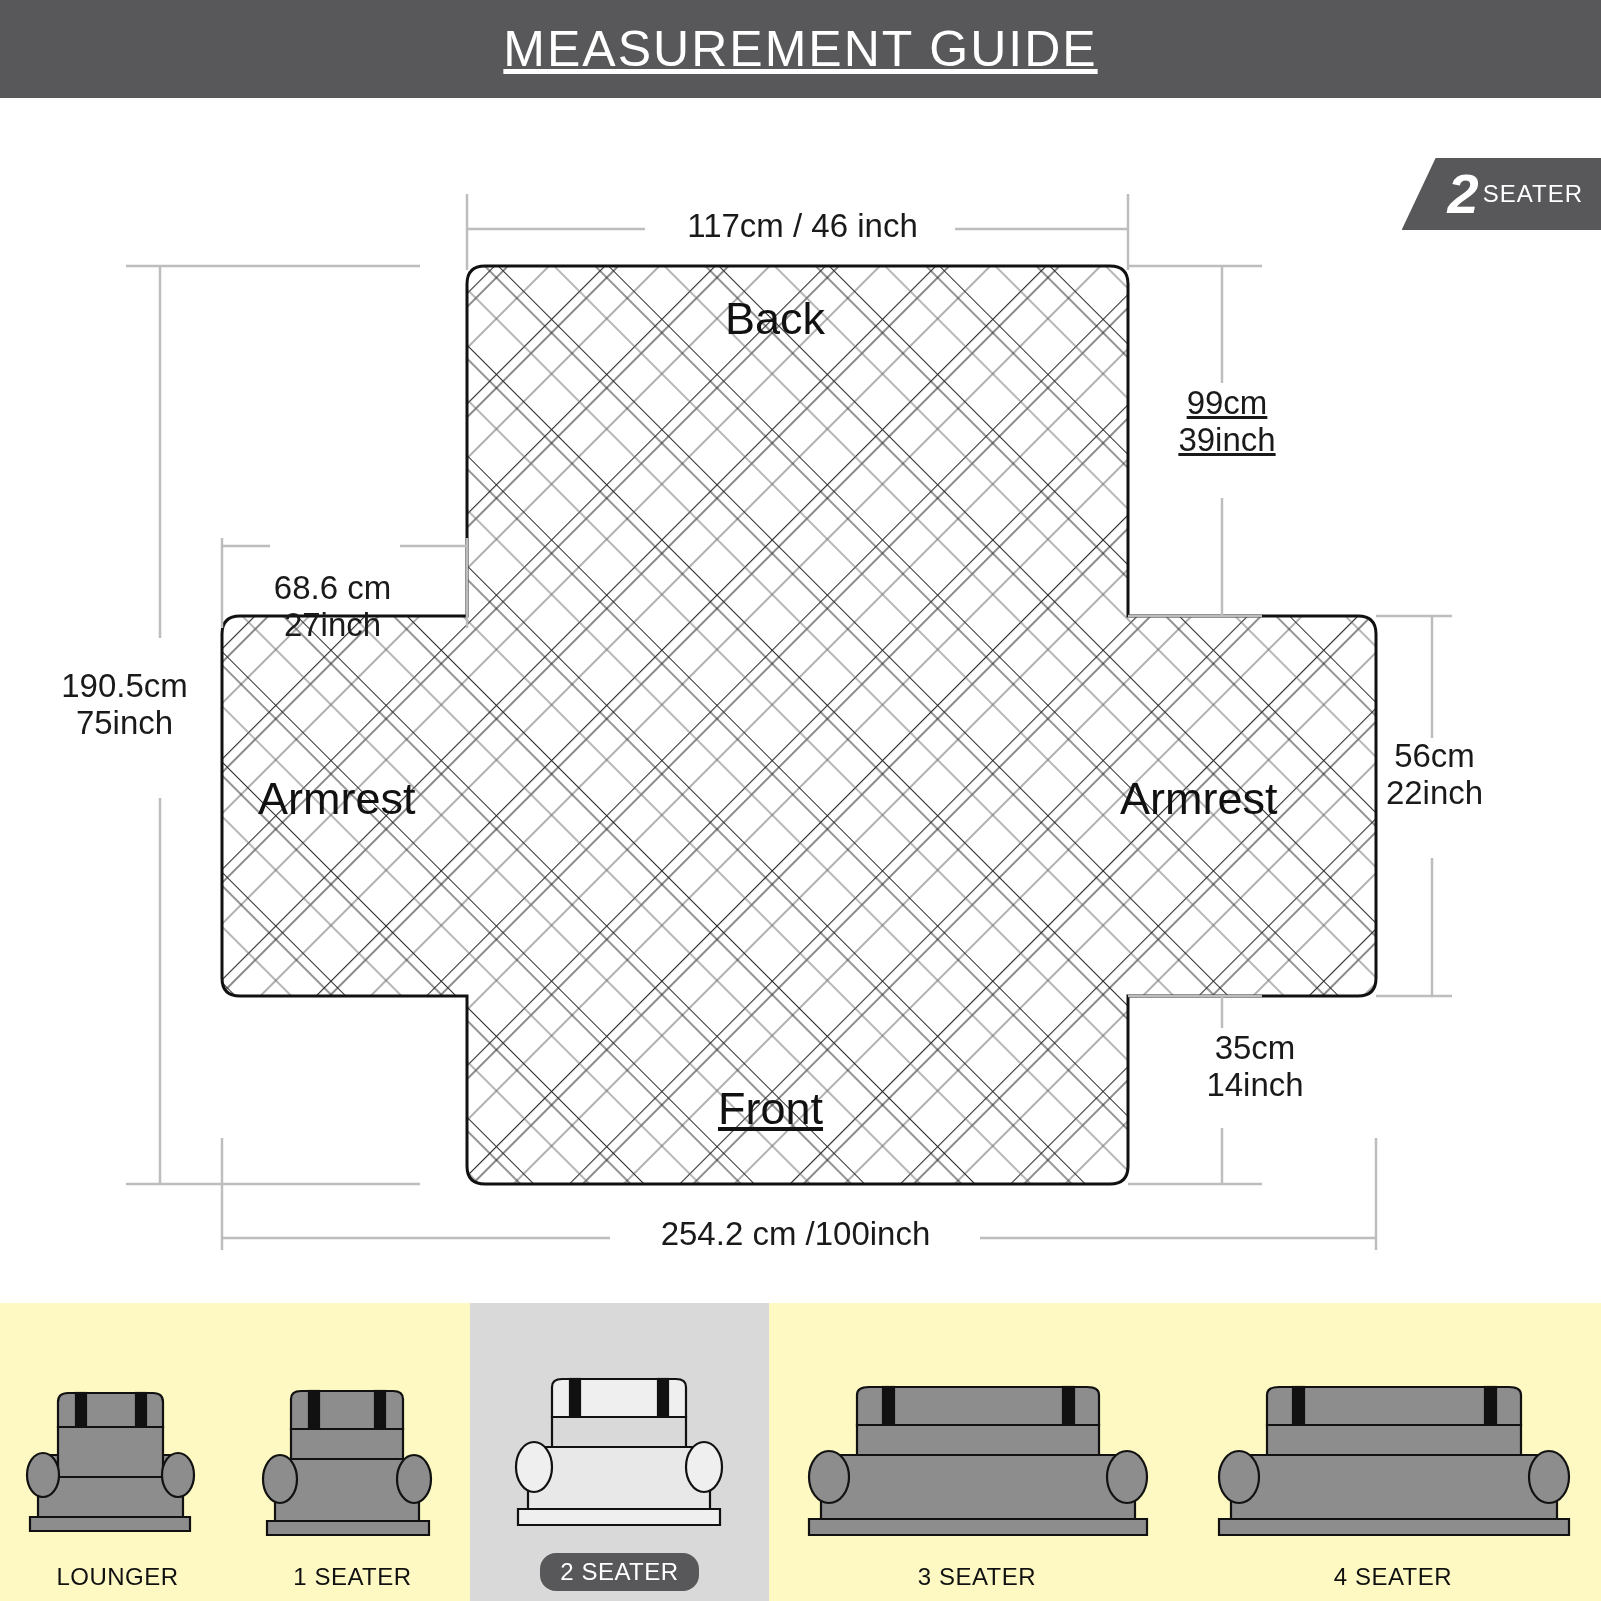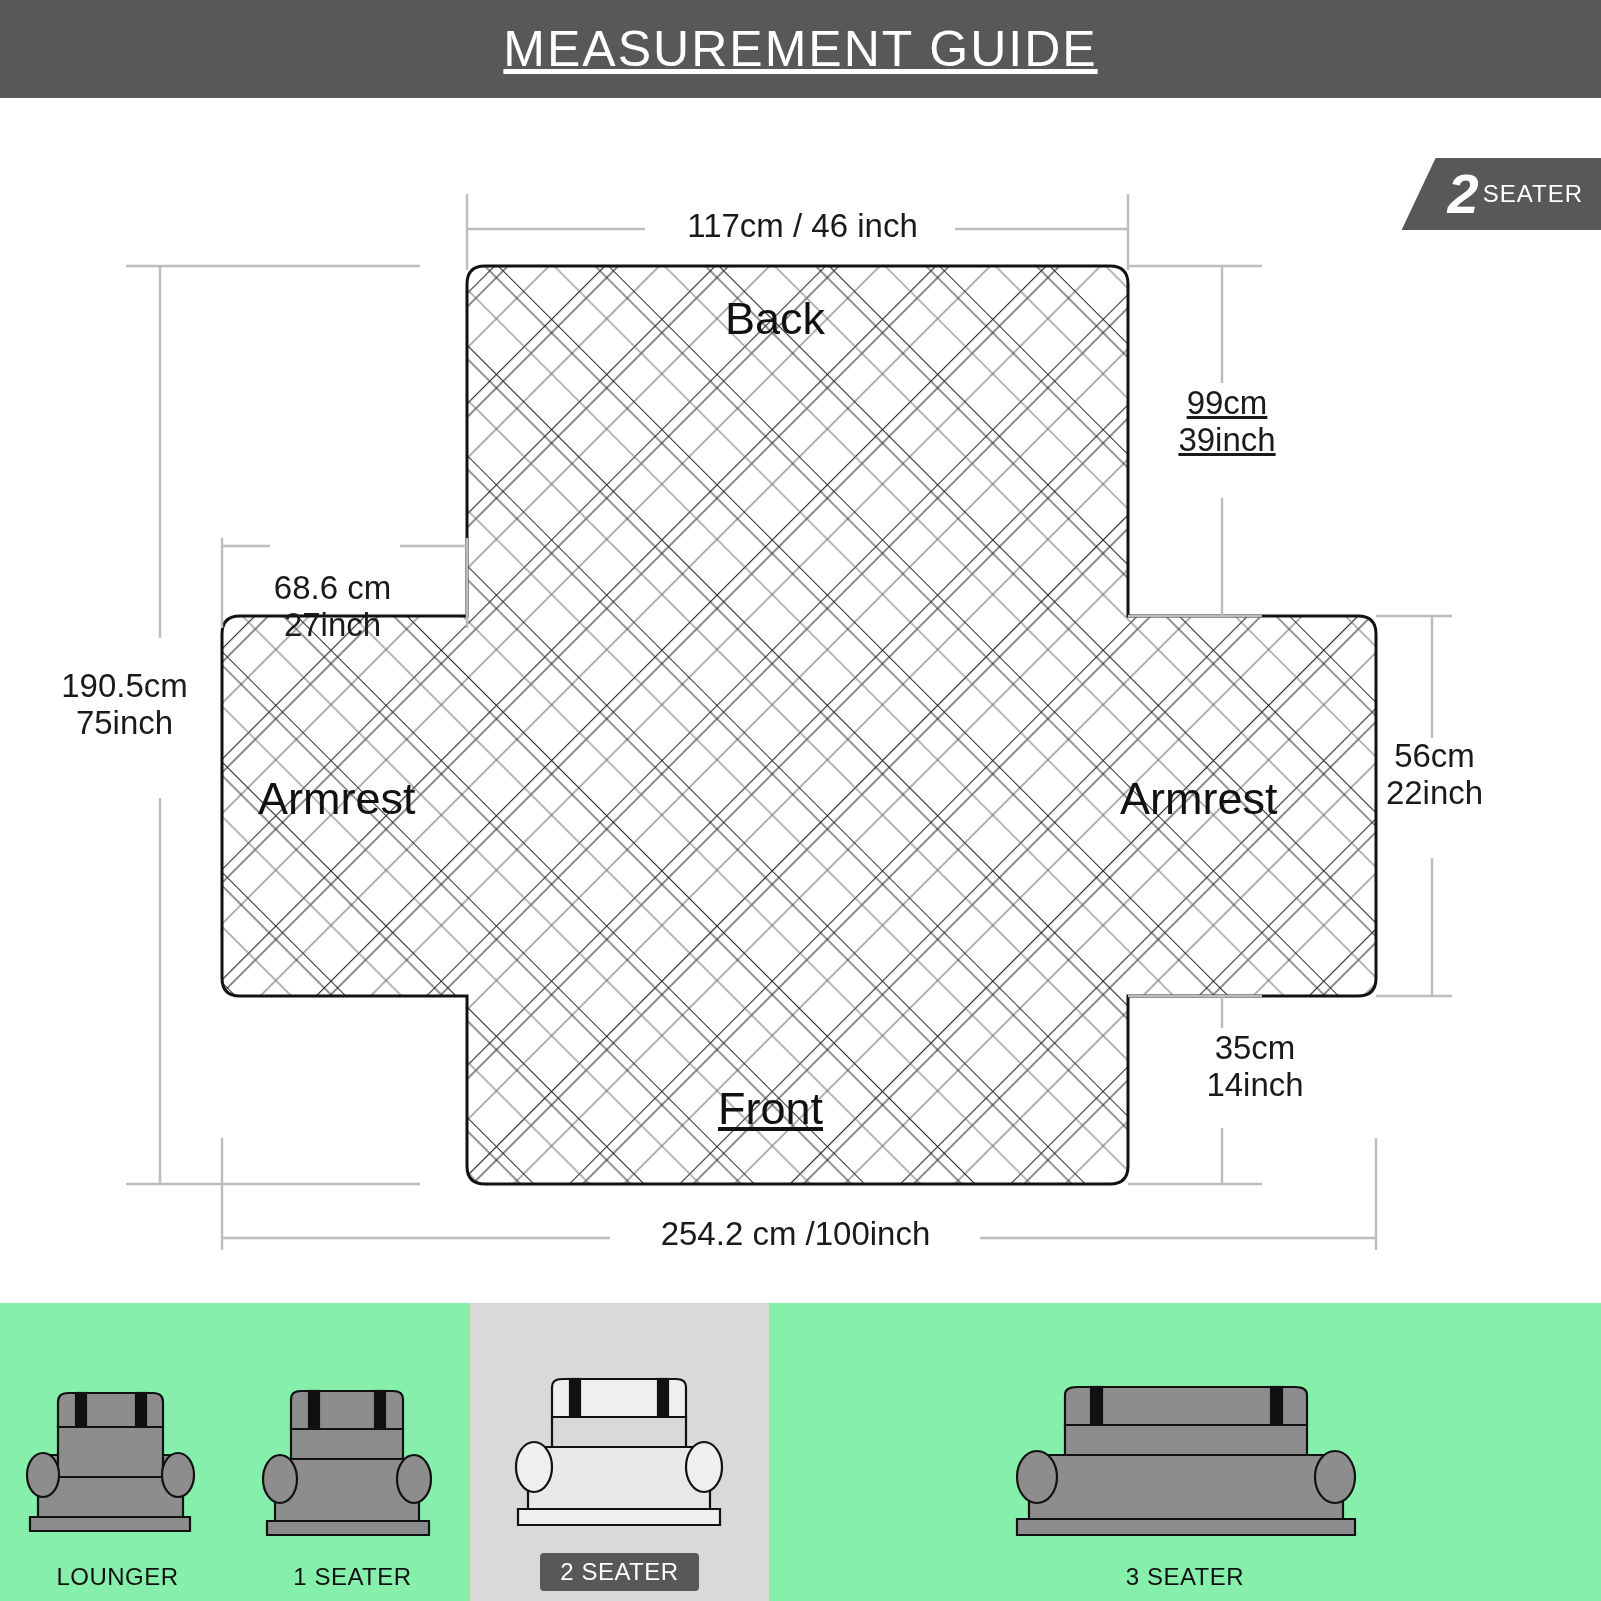--- a/index.html
+++ b/index.html
@@ -86,21 +86,21 @@
     position: absolute;
     left: 0;
     top: 1303px;
     width: 1601px;
     height: 298px;
     display: flex;
   }
   .panel {
     position: relative;
     height: 298px;
-    background: #86efac;
+    background: #fef9c3;
     display: flex;
   }
   .panel.sel { background: #d9d9d9; }
   .thumb {
     position: relative;
     flex: 1;
     display: flex;
     flex-direction: column;
     align-items: center;
     justify-content: flex-end;
@@ -109,21 +109,21 @@
   .thumb svg { display:block; }
   .thumb-label {
     font-size: 24px;
     color: #111111;
     margin-top: 6px;
     letter-spacing: .5px;
   }
   .thumb-label.pill {
     background: #58585a;
     color: #ffffff;
-    border-radius: 4px;
+    border-radius: 16px;
     padding: 5px 20px;
   }
 </style>
 </head>
 <body>
 
 <div class="header">
   <div class="header-title">MEASUREMENT GUIDE</div>
 </div>
 
@@ -295,14 +295,29 @@
           <rect x="286" y="20" width="11" height="38" fill="#111"></rect>
           <path d="M80 58 L80 116 L322 116 L322 58 Z"></path>
           <path d="M44 160 L44 100 Q44 88 60 88 L342 88 Q358 88 358 100 L358 160 Z"></path>
           <ellipse cx="52" cy="110" rx="20" ry="26"></ellipse>
           <ellipse cx="350" cy="110" rx="20" ry="26"></ellipse>
           <path d="M32 152 L370 152 L370 168 L32 168 Z"></path>
         </g>
       </svg>
       <div class="thumb-label">3 SEATER</div>
     </div>
+    <div class="thumb">
+      <svg width="400" height="190" viewBox="0 0 400 190">
+        <g stroke="#111" stroke-width="2.2" fill="#8d8d8d">
+          <path d="M74 58 L74 28 Q74 20 86 20 L316 20 Q328 20 328 28 L328 58 Z"></path>
+          <rect x="100" y="20" width="11" height="38" fill="#111"></rect>
+          <rect x="292" y="20" width="11" height="38" fill="#111"></rect>
+          <path d="M74 58 L74 116 L328 116 L328 58 Z"></path>
+          <path d="M38 160 L38 100 Q38 88 54 88 L348 88 Q364 88 364 100 L364 160 Z"></path>
+          <ellipse cx="46" cy="110" rx="20" ry="26"></ellipse>
+          <ellipse cx="356" cy="110" rx="20" ry="26"></ellipse>
+          <path d="M26 152 L376 152 L376 168 L26 168 Z"></path>
+        </g>
+      </svg>
+      <div class="thumb-label">4 SEATER</div>
+    </div>
   </div>
 </div>
 
 </body></html>

